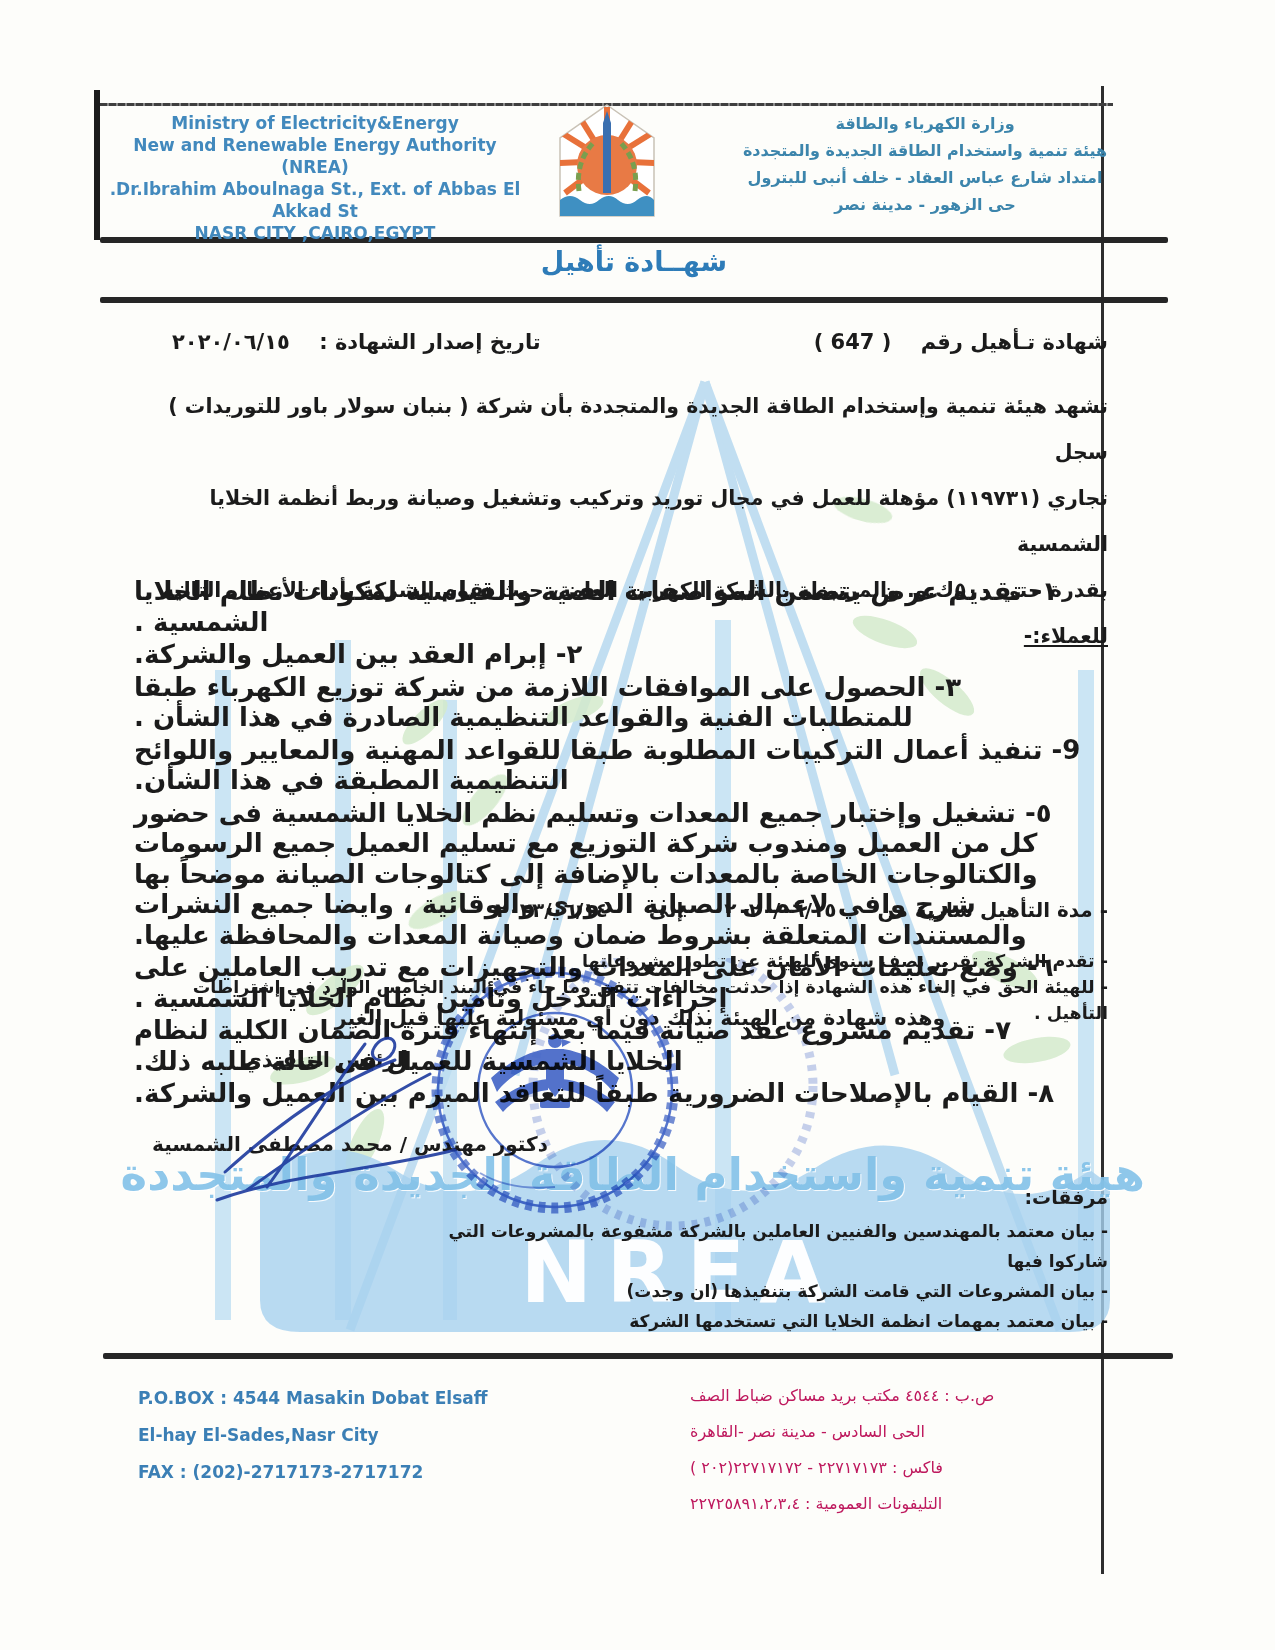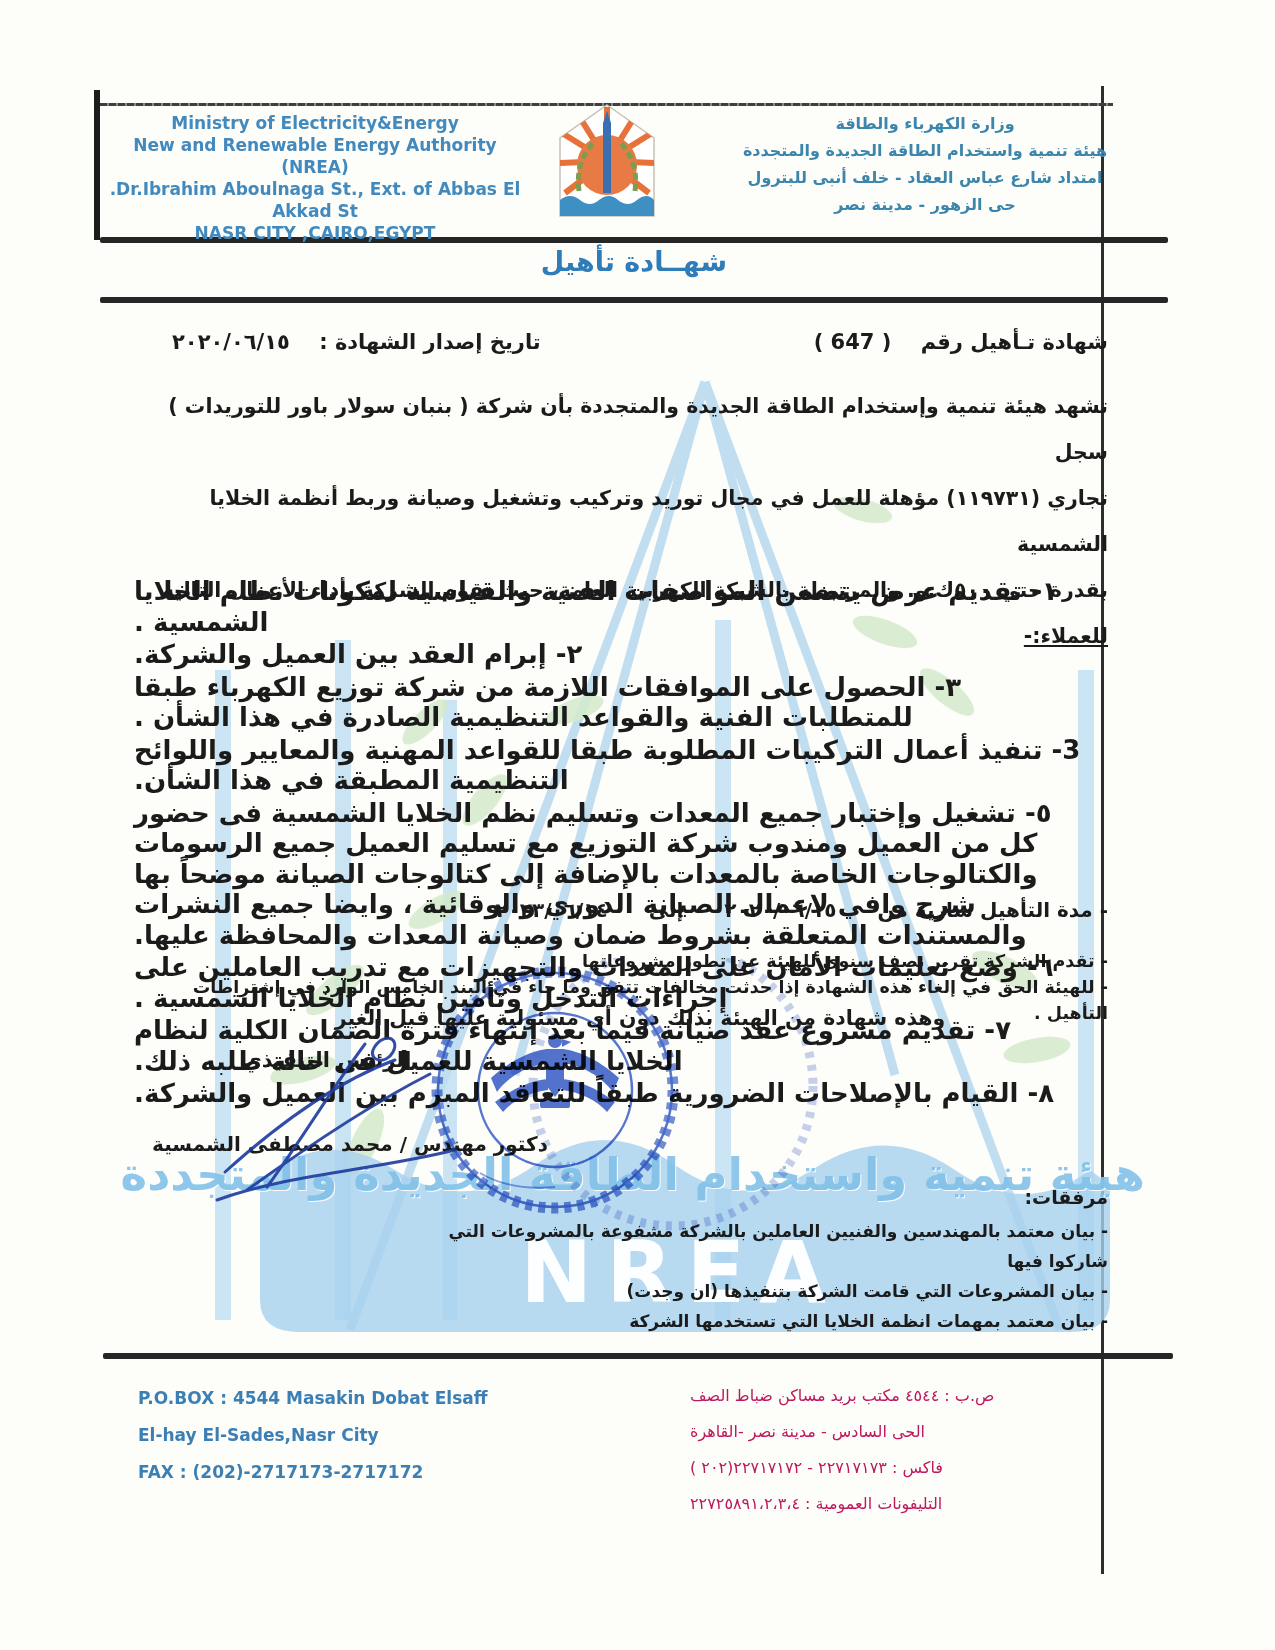--- a/index.html
+++ b/index.html
@@ -177,21 +177,21 @@
     <div>تشهد هيئة تنمية وإستخدام الطاقة الجديدة والمتجددة بأن شركة  ( بنبان سولار باور للتوريدات )   سجل</div>
     <div>تجاري (١١٩٧٣١)   مؤهلة للعمل في مجال توريد وتركيب وتشغيل وصيانة وربط أنظمة الخلايا الشمسية</div>
     <div>بقدرة حتي ٥٠٠ك.و. والمرتبطة بالشبكة الكهربية العامة، حيث تقوم الشركة بأداء الأعمال التالية</div>
     <div class="clients">للعملاء:-</div>
   </div>
 
   <div class="abs items ink z-content">
     <div class="list-item">١- تقديم عرض يتضمن المواصفات الفنية والقياسية لمكونات نظام الخلايا الشمسية .</div>
     <div class="list-item">٢- إبرام العقد بين العميل والشركة.</div>
     <div class="list-item">٣- الحصول على الموافقات اللازمة من شركة توزيع الكهرباء طبقا للمتطلبات الفنية والقواعد التنظيمية الصادرة في هذا الشأن .</div>
-    <div class="list-item">3- تنفيذ أعمال التركيبات المطلوبة طبقا للقواعد المهنية والمعايير واللوائح التنظيمية المطبقة في هذا الشأن.</div>
+    <div class="list-item">9- تنفيذ أعمال التركيبات المطلوبة طبقا للقواعد المهنية والمعايير واللوائح التنظيمية المطبقة في هذا الشأن.</div>
     <div class="list-item hang">٥- تشغيل وإختبار جميع المعدات وتسليم نظم الخلايا الشمسية فى حضور كل من العميل ومندوب شركة التوزيع مع تسليم العميل جميع الرسومات والكتالوجات الخاصة بالمعدات بالإضافة إلى كتالوجات الصيانة موضحاً بها شرح وافي لاعمال الصيانة الدوري والوقائية ، وايضا جميع النشرات والمستندات المتعلقة بشروط ضمان وصيانة المعدات والمحافظة عليها.</div>
     <div class="list-item">٦- وضع تعليمات الأمان على المعدات والتجهيزات مع تدريب العاملين على إجراءات التدخل وتأمين نظام الخلايا الشمسية .</div>
     <div class="list-item">٧- تقديم مشروع عقد صيانة فيما بعد إنتهاء فترة الضمان الكلية لنظام الخلايا الشمسية للعميل فى حالة طلبه ذلك.</div>
     <div class="list-item">٨- القيام بالإصلاحات الضرورية طبقاً للتعاقد المبرم بين العميل والشركة.</div>
   </div>
 
   <div class="abs validity ink z-content">
     <span>- مدة التأهيل سارية من</span>
     <span>٢٠٢٠/٠٦/١٥</span>
     <span>إلى</span>

